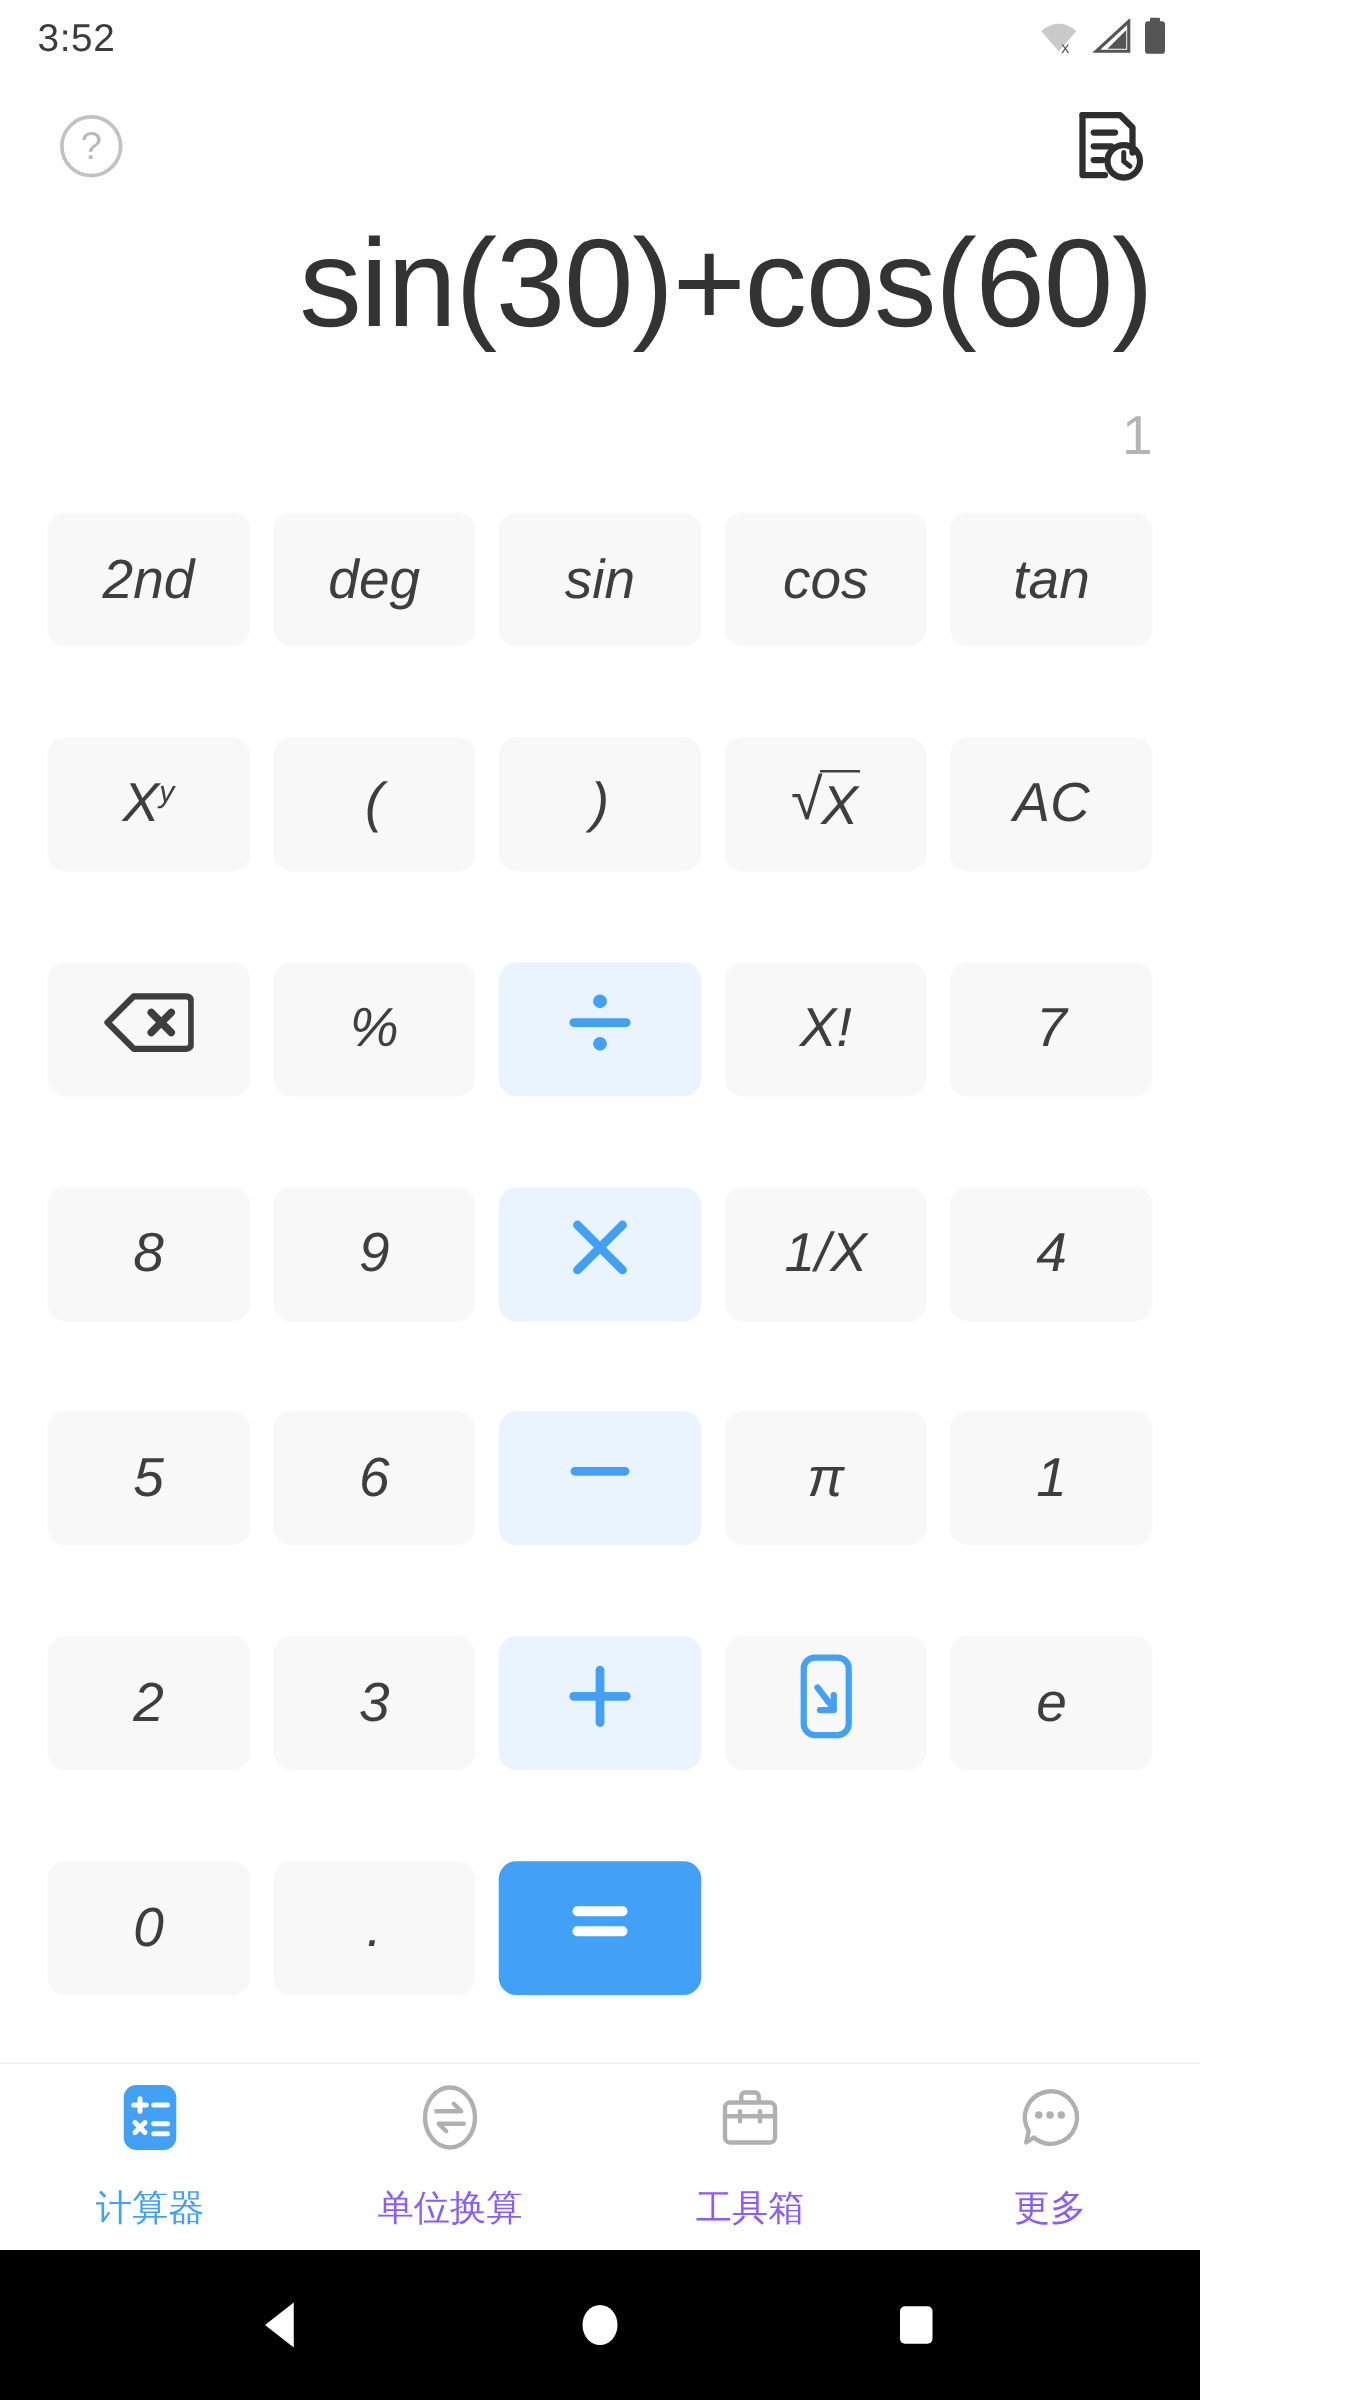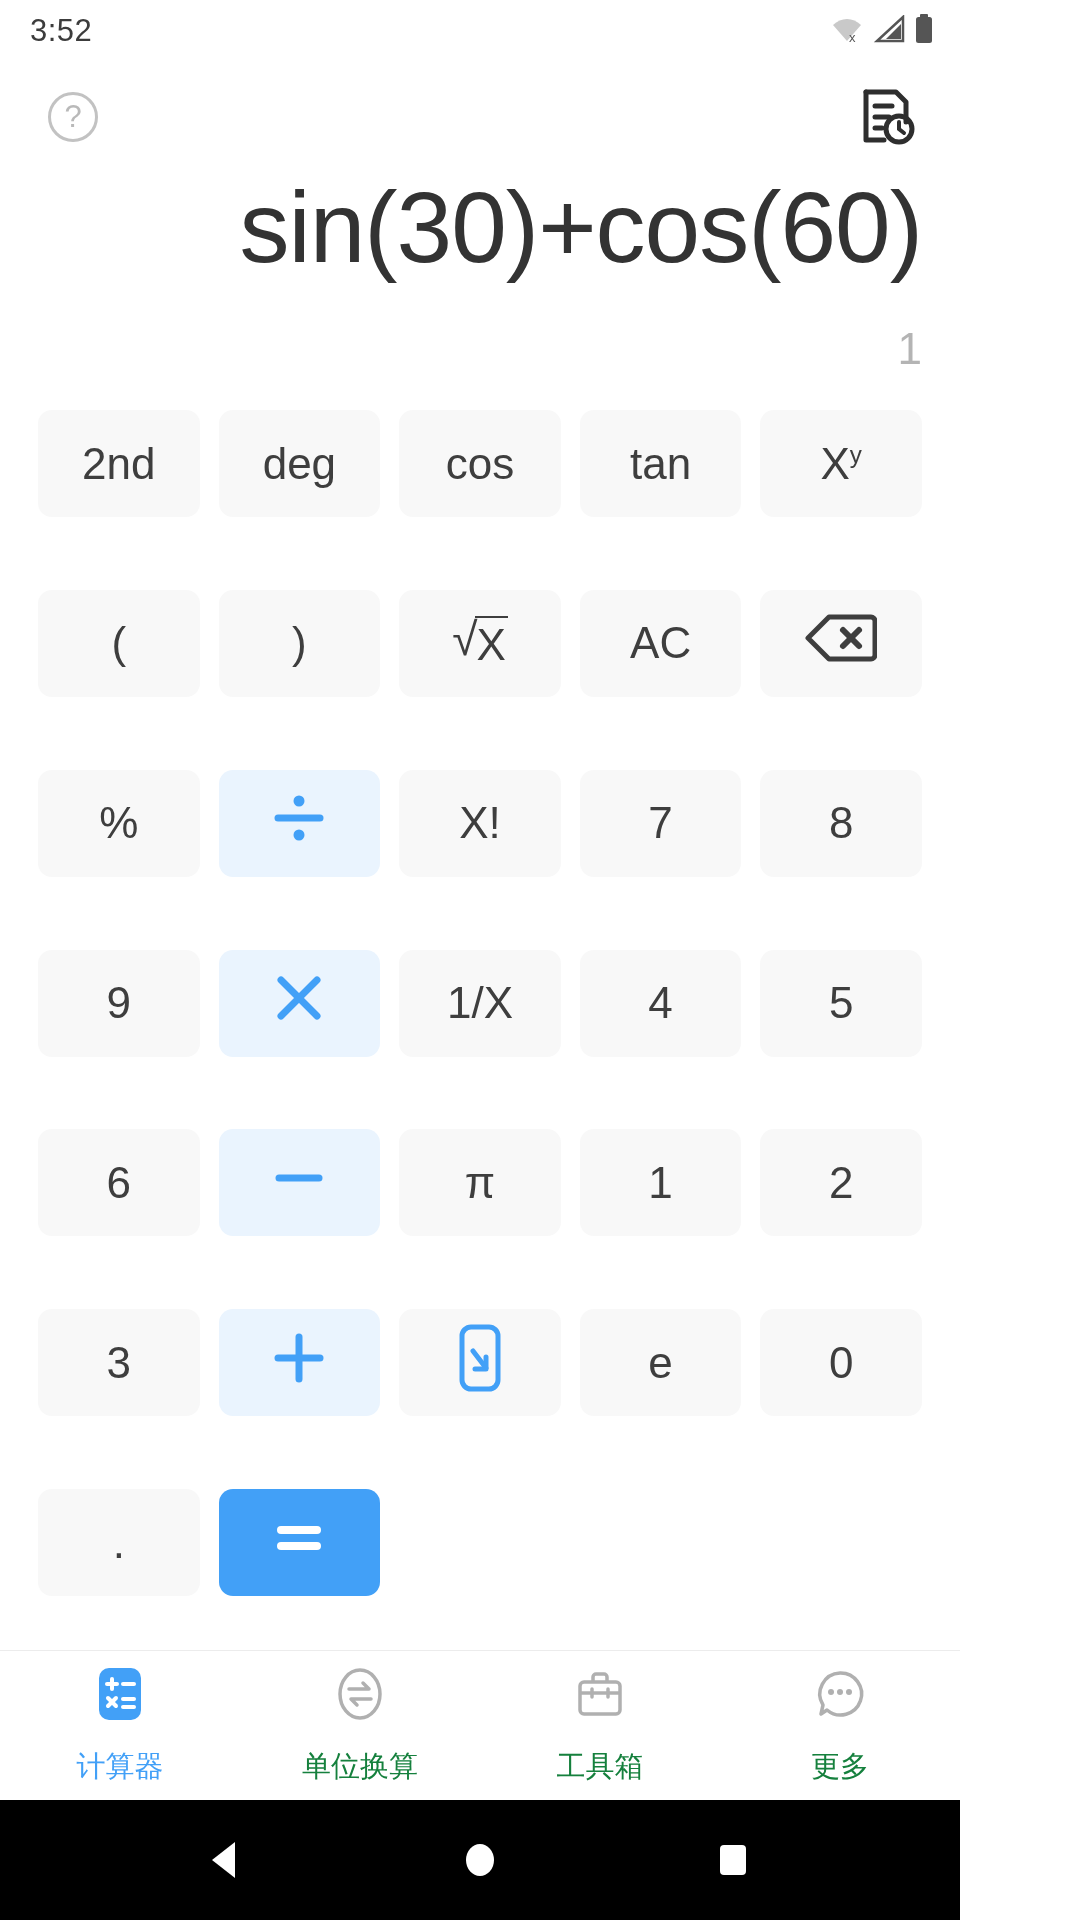--- a/index.html
+++ b/index.html
@@ -94,20 +94,21 @@
 
   
   .keypad {
     flex: 1 1 auto;
     padding: 36px 38px 0 38px;
     display: grid;
     grid-template-columns: repeat(5, 1fr);
     grid-auto-rows: 1fr;
     gap: 19px 19px;
     align-content: start;
+    font-style: italic;
   }
   .key {
     background: #f8f8f8;
     border-radius: 14px;
     display: flex;
     align-items: center;
     justify-content: center;
     font-size: 44px;
     color: #3e3e3e;
     font-family: "Liberation Sans", sans-serif;
@@ -155,21 +156,21 @@
     align-items: center;
     justify-content: flex-start;
     gap: 24px;
   }
   .nav-icon {
     width: 58px; height: 58px;
     display: flex; align-items: center; justify-content: center;
   }
   .nav-label {
     font-size: 29px;
-    color: #15803d;
+    color: #8b5cf6;
     font-family: "Liberation Sans", "DejaVu Sans", sans-serif;
   }
   .nav-item.active .nav-label { color: #42a0f7; }
 
   
   .system-nav {
     flex: 0 0 120px;
     height: 120px;
     background: #000000;
     display: flex;
@@ -232,20 +233,23 @@
     <div class="expression">sin(30)+cos(60)</div>
     <div class="result">1</div>
   </div>
 
   <div class="keypad" id="keypad">
       <div class="key">
         <span>2nd</span>
       </div>
       <div class="key">
         <span>deg</span>
+      </div>
+      <div class="key">
+        <span>sin</span>
       </div>
       <div class="key">
         <span>cos</span>
       </div>
       <div class="key">
         <span>tan</span>
       </div>
       <div class="key">
         <span>X<sup>y</sup></span>
       </div>

